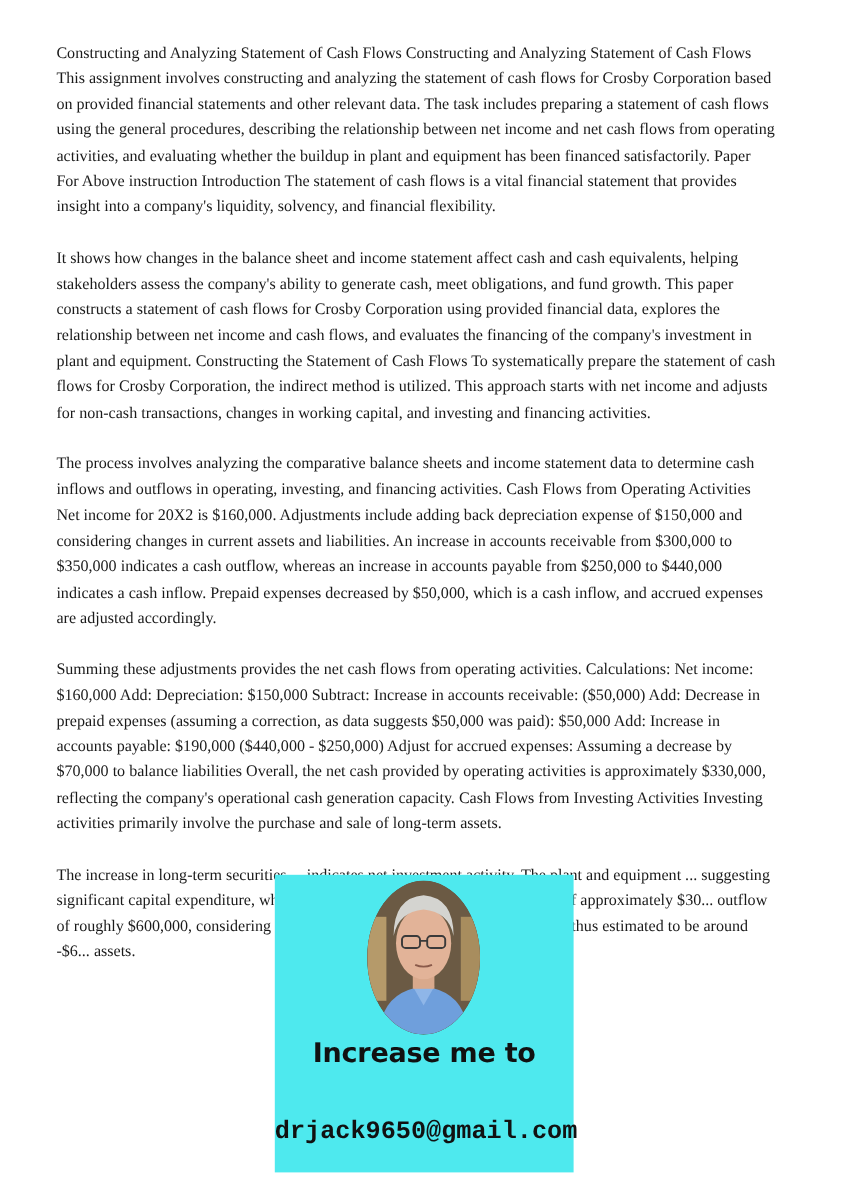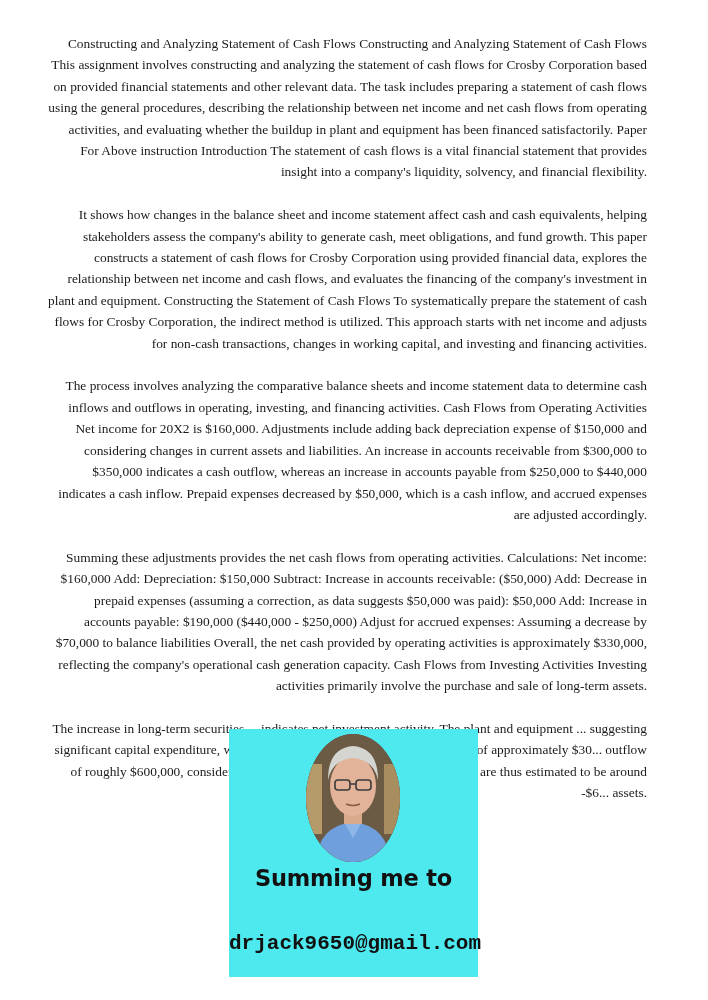--- a/index.html
+++ b/index.html
@@ -1,20 +1,20 @@
 <!DOCTYPE html>
 <html><head>
 <meta charset="utf-8">
 <style>
   html, body { margin: 0; padding: 0; background: #ffffff; }
   body { width: 708px; height: 1000px; position: relative; overflow: hidden; }
   .page {
     position: absolute; left: 47px; top: 33px; width: 600px;
     font-family: "Liberation Serif", "DejaVu Serif", serif;
-    font-size: 13.4px; line-height: 21.4px; color: #1a1a1a; text-align: right;
+    font-size: 13.4px; line-height: 21.4px; color: #1a1a1a;
   }
   .para { margin: 0 0 21.4px 0; }
   .promo {
     position: absolute; left: 229px; top: 729px; width: 249px; height: 248px;
     background: #4ee9ee;
   }
   .portrait {
     position: absolute; left: 77px; top: 5px; width: 94px; height: 128px;
     border-radius: 50%; overflow: hidden; background: #5a4a3a;
   }
@@ -50,15 +50,15 @@
       <path d="M38 88 L47 104 L56 88 Z" fill="#8fb6e8"></path>
       <rect x="38" y="74" width="18" height="16" fill="#d9a98c"></rect>
       <ellipse cx="47" cy="52" rx="23" ry="30" fill="#e2b398"></ellipse>
       <path d="M22 46 Q22 14 47 12 Q72 14 72 46 Q68 26 47 24 Q26 26 22 46 Z" fill="#d4d4d0"></path>
       <rect x="29" y="46" width="15" height="10" rx="3" fill="none" stroke="#3a3a3a" stroke-width="1.6"></rect>
       <rect x="50" y="46" width="15" height="10" rx="3" fill="none" stroke="#3a3a3a" stroke-width="1.6"></rect>
       <line x1="44" y1="50" x2="50" y2="50" stroke="#3a3a3a" stroke-width="1.4"></line>
       <path d="M40 70 Q47 73 54 70" stroke="#8a5a4a" stroke-width="1.6" fill="none"></path>
     </svg>
   </div>
-  <div class="promo-line" style="top:136px;">Summing me to</div>
+  <div class="promo-line" style="top:136px;">Increase me to</div>
   <div class="promo-email" style="top:203px;">drjack9650@gmail.com</div>
 </div>
 
 </body></html>

